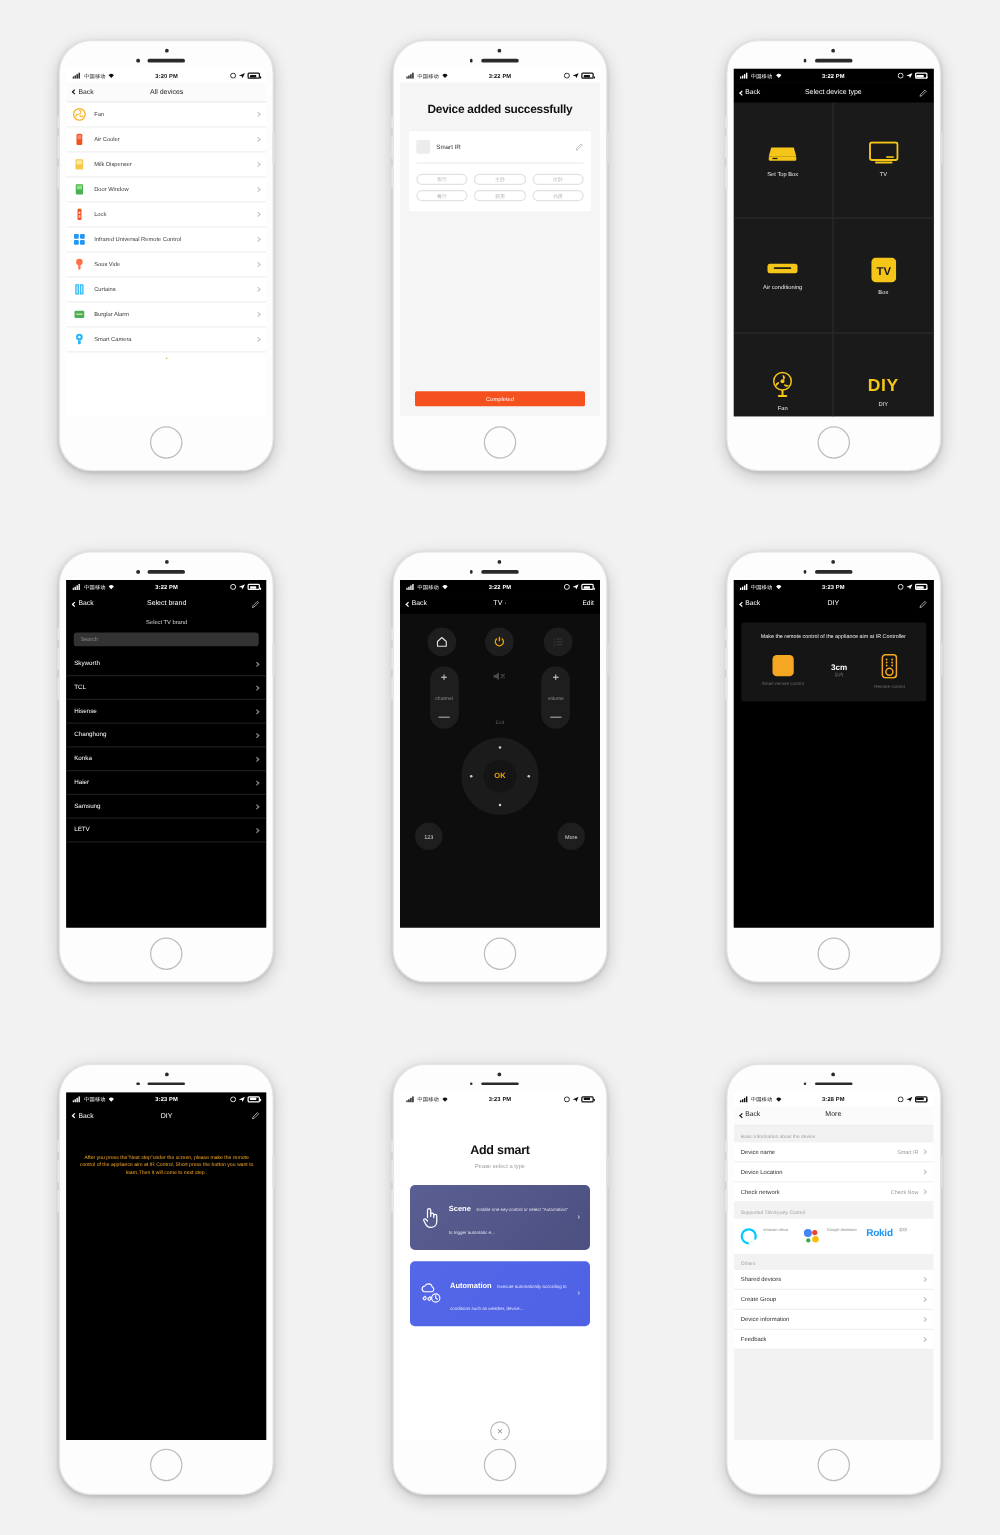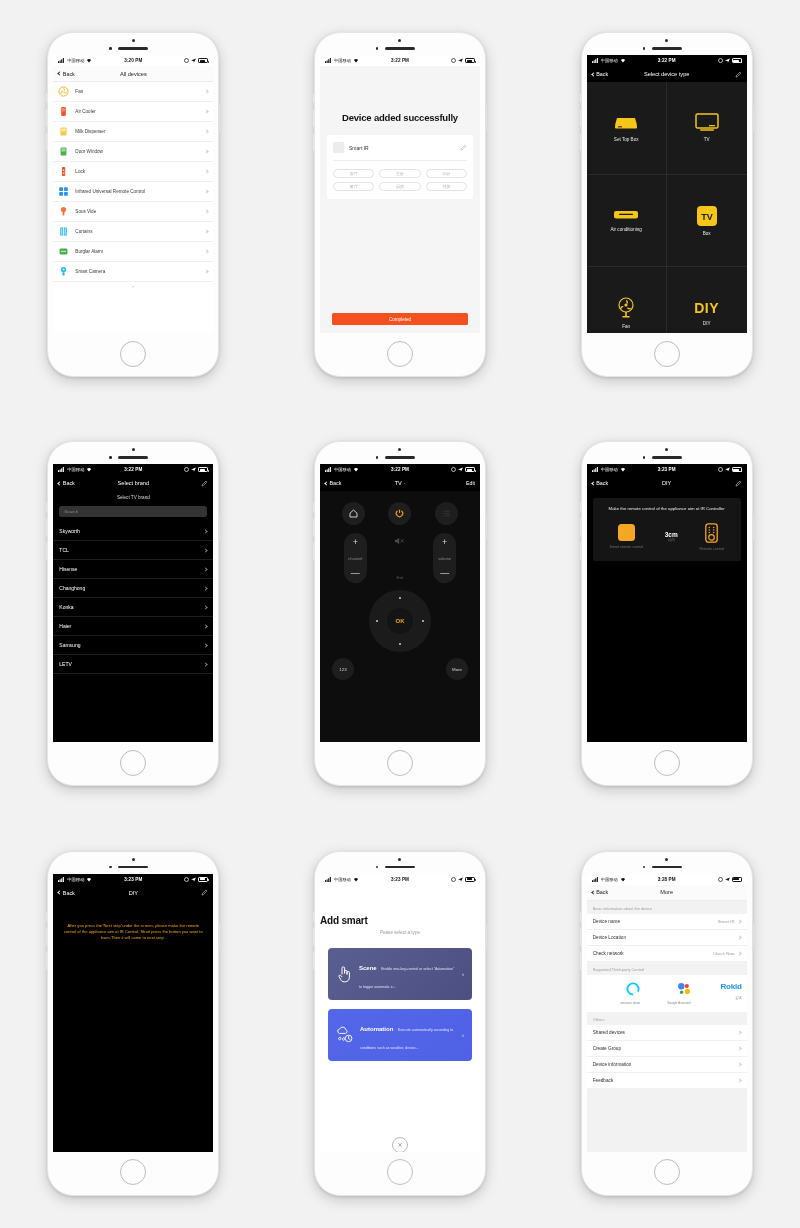--- a/index.html
+++ b/index.html
@@ -74,21 +74,21 @@
 
   
   .dev-list{ background:#fff; height:100%; overflow:hidden;}
   .dev-row{ display:flex; align-items:center; height:20px; padding:0 5px; border-bottom:.5px solid #f0f0f0; gap:6px;}
   .dev-ico{ width:11px;height:11px;display:flex;align-items:center;justify-content:center;flex:0 0 11px;}
   .dev-name{ font-size:4.6px; color:#3a3a3a; flex:1;}
   .dot-more{ text-align:center; font-size:4px; color:#8fd36b; padding-top:2px;}
 
   
   .succ{ background:#f5f5f5; height:100%; padding-top:16px;}
-  .succ h1{ font-size:9.5px; text-align:center; color:#111; letter-spacing:-.2px; margin-bottom:12px;margin-top:30px;}
+  .succ h1{ font-size:9.5px; text-align:center; color:#111; letter-spacing:-.2px; margin-bottom:12px;}
   .succ-card{ background:#fff; margin:0 7px; border-radius:2px; padding:7px 6px 8px;}
   .succ-head{ display:flex; align-items:center; gap:5px; padding-bottom:7px; border-bottom:.5px solid #eee;}
   .succ-thumb{ width:11px;height:11px; background:#ececec; border-radius:1.5px;}
   .succ-title{ font-size:5px; color:#333; flex:1;}
   .tags{ display:flex; flex-wrap:wrap; gap:4px 5px; padding-top:8px;}
   .tag{ flex:1 1 28%; height:9px; border:.6px solid #e2e2e2; border-radius:5px; display:flex;align-items:center;justify-content:center;
         font-size:4px; color:#b5b5b5;}
   .succ-btn{ position:absolute; left:12px; right:12px; bottom:8px; height:12px; background:#f4511e; border-radius:1.5px;
              display:flex;align-items:center;justify-content:center; color:#fff; font-size:4.6px;}
 
@@ -140,40 +140,40 @@
   .diy-dist .d1{ font-size:6.5px; color:#fff; font-weight:bold;}
   .diy-dist .d2{ font-size:3.6px; color:#7a7a7a;}
   .sq{ width:17px;height:17px;border-radius:3.5px;background:#f5a623;}
 
   
   .diy2{ background:#000; height:100%; position:relative;}
   .diy2-txt{ padding:22px 9px 0; font-size:4.1px; color:#f5a623; line-height:1.5; text-align:center;}
 
   
   .smart{ background:#fff; height:100%; position:relative; padding-top:30px;}
-  .smart h1{ text-align:left; font-size:10px; color:#111; letter-spacing:-.2px;}
+  .smart h1{ text-align:center; font-size:10px; color:#111; letter-spacing:-.2px;}
   .smart .sub{ text-align:center; font-size:4.6px; color:#9a9a9a; margin-top:4px; margin-bottom:13px;}
   .card{ margin:0 8px 9px; border-radius:4px; padding:8px 8px; display:flex; align-items:center; gap:7px; position:relative; color:#fff;}
   .card.scene{ background:linear-gradient(135deg,#5a5f93,#4c4f80); }
   .card.auto{ background:linear-gradient(135deg,#5467e8,#4f62e6); }
   .card .ct{ flex:1;}
   .card .ch{ font-size:6px; font-weight:bold; margin-bottom:2.5px;}
   .card .cd{ font-size:3.6px; line-height:1.5; color:rgba(255,255,255,.82);}
   .card .carrow{ font-size:6px; color:rgba(255,255,255,.9);}
   .closebtn{ position:absolute; left:50%; margin-left:-8px; bottom:10px; width:16px;height:16px;border-radius:50%;
              border:.8px solid #b9b9b9; display:flex;align-items:center;justify-content:center; color:#8d8d8d; font-size:6px;}
 
   
   .more{ background:#f2f2f2; height:100%; overflow:hidden;}
   .sec-head{ font-size:3.9px; color:#9e9e9e; padding:5px 6px 3px;}
   .more-row{ background:#fff; display:flex; align-items:center; height:16px; padding:0 6px; border-bottom:.5px solid #f0f0f0;}
   .more-lbl{ font-size:4.7px; color:#2e2e2e; flex:1;}
   .more-val{ font-size:4.3px; color:#9a9a9a; margin-right:3px;}
   .tp{ background:#fff; display:flex; justify-content:space-around; align-items:flex-start; padding:7px 4px 7px;}
-  .tp-item{ display:flex;flex-direction:column;align-items:flex-end;gap:5px; width:32%;}
+  .tp-item{ display:flex;flex-direction:row;align-items:flex-start;gap:5px; width:32%;}
   .tp-lbl{ font-size:3.2px; color:#8b8b8b; text-align:center; line-height:1.3;}
 </style>
 </head>
 <body>
 
 <div class="grid">
 
   <div class="cell">
     <div class="phone">
       <span class="btn-side bs1"></span>

